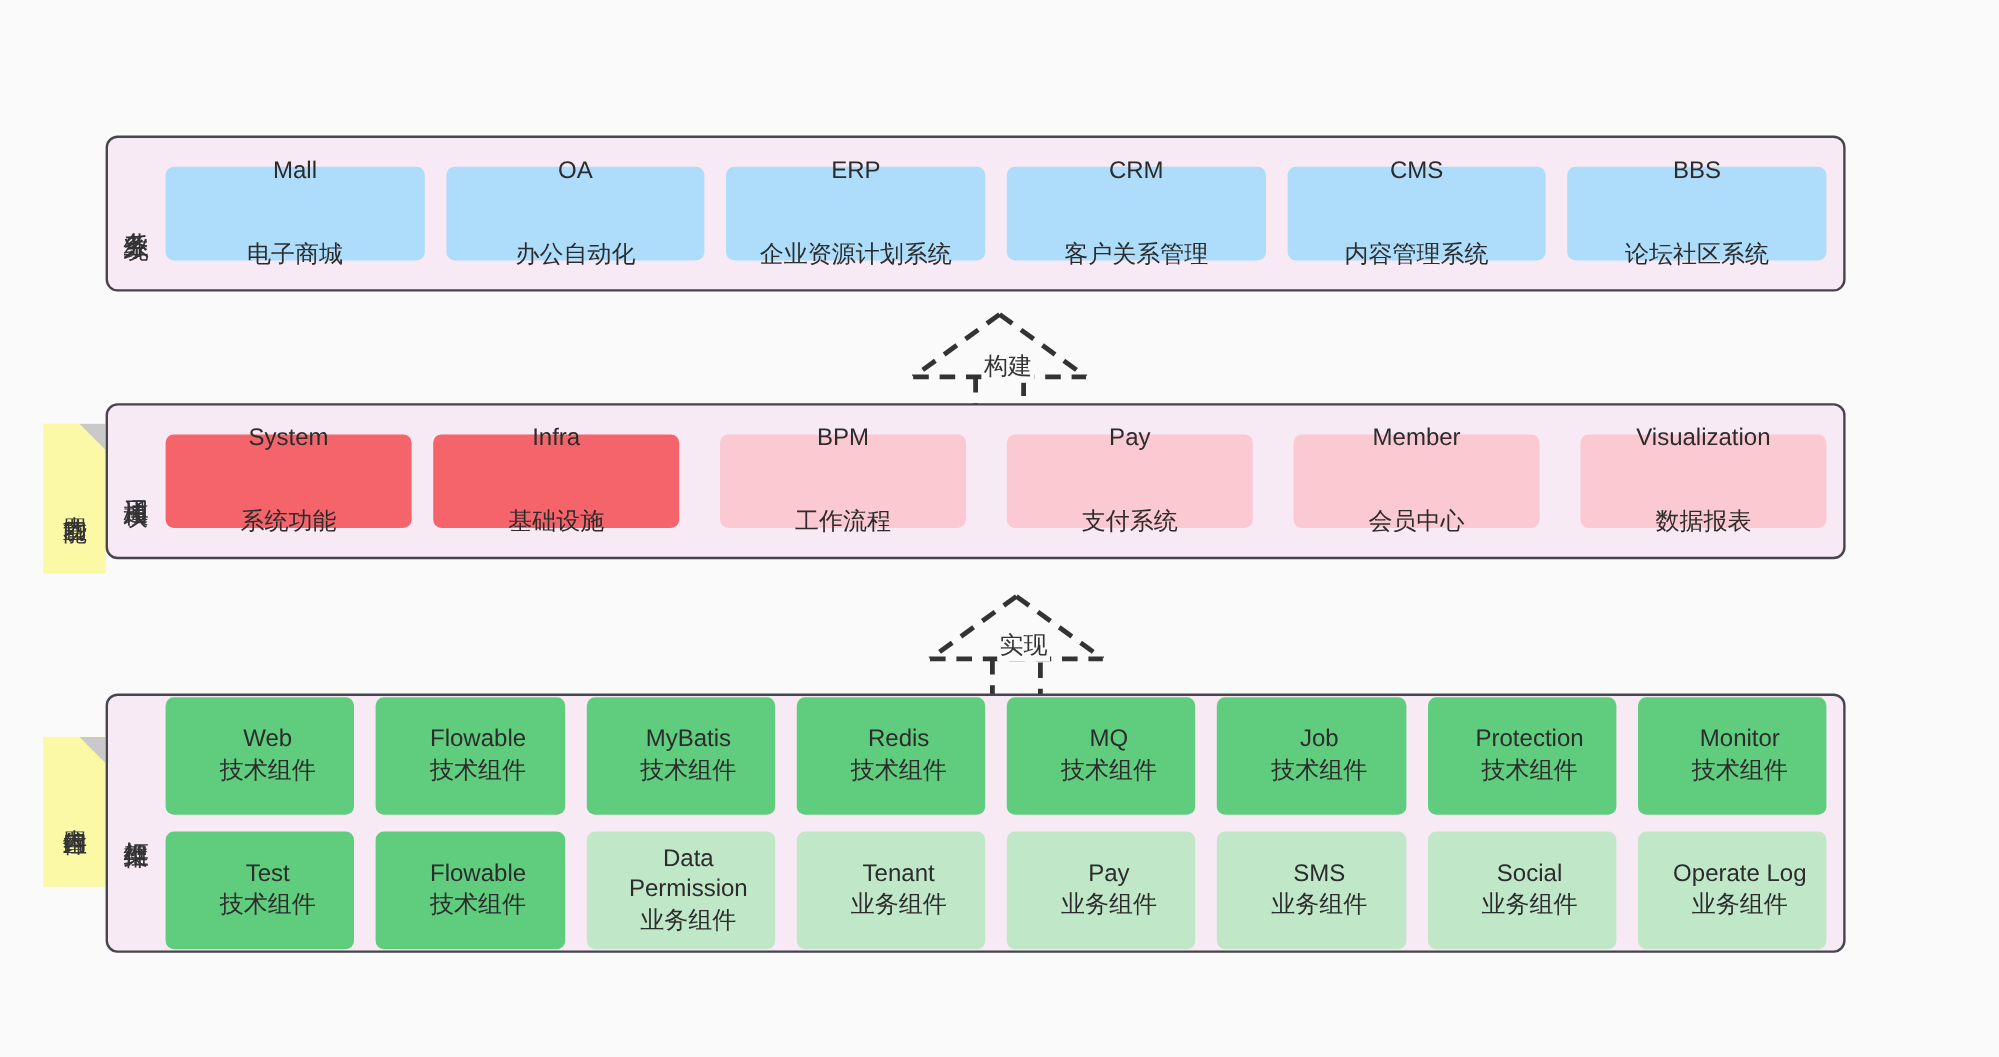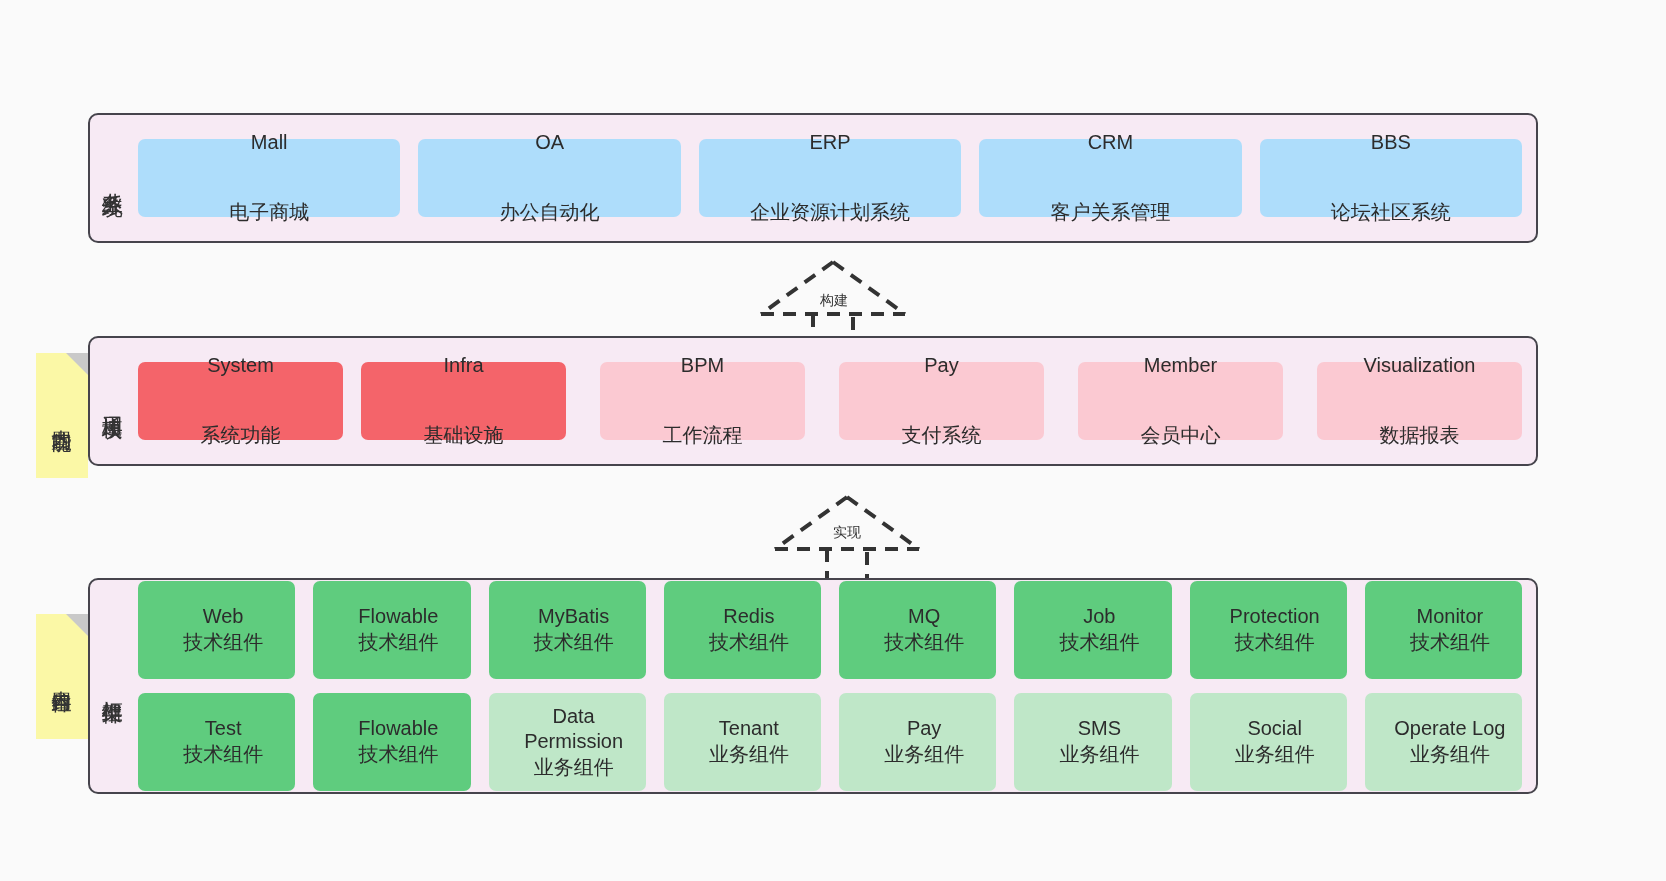--- a/index.html
+++ b/index.html
@@ -121,21 +121,21 @@
 
   
   .uml-arrow {
     position: absolute;
     width: 150px;
     height: 90px;
   }
   .uml-arrow svg { display: block; overflow: visible; }
   .uml-label {
     position: absolute;
-    font-size: 14px;
+    font-size: 20px;
     color: #333;
     background: #fafafa;
     padding: 0 2px;
     white-space: nowrap;
   }
   #arrow-build   { left: 758px; top: 258px; }
   #arrow-impl    { left: 772px; top: 493px; }
   #label-build   { left: 818px; top: 292px; }
   #label-impl    { left: 831px; top: 524px; }
 </style>
@@ -158,20 +158,24 @@
         </div>
         <div class="cell c-blue">
           <span class="l1">ERP</span>
           <span class="l2">企业资源计划系统</span>
         </div>
         <div class="cell c-blue">
           <span class="l1">CRM</span>
           <span class="l2">客户关系管理</span>
         </div>
         <div class="cell c-blue">
+          <span class="l1">CMS</span>
+          <span class="l2">内容管理系统</span>
+        </div>
+        <div class="cell c-blue">
           <span class="l1">BBS</span>
           <span class="l2">论坛社区系统</span>
         </div>
       </div>
     </div>
   </div>
 
   <div class="uml-arrow" id="arrow-build">
     <svg width="150" height="90" viewBox="0 0 150 90" fill="none">
       <path d="M75 4 L147 56 M75 4 L3 56 M3 56 L147 56" stroke="#333333" stroke-width="4" stroke-dasharray="13 9" stroke-linecap="butt"></path>

